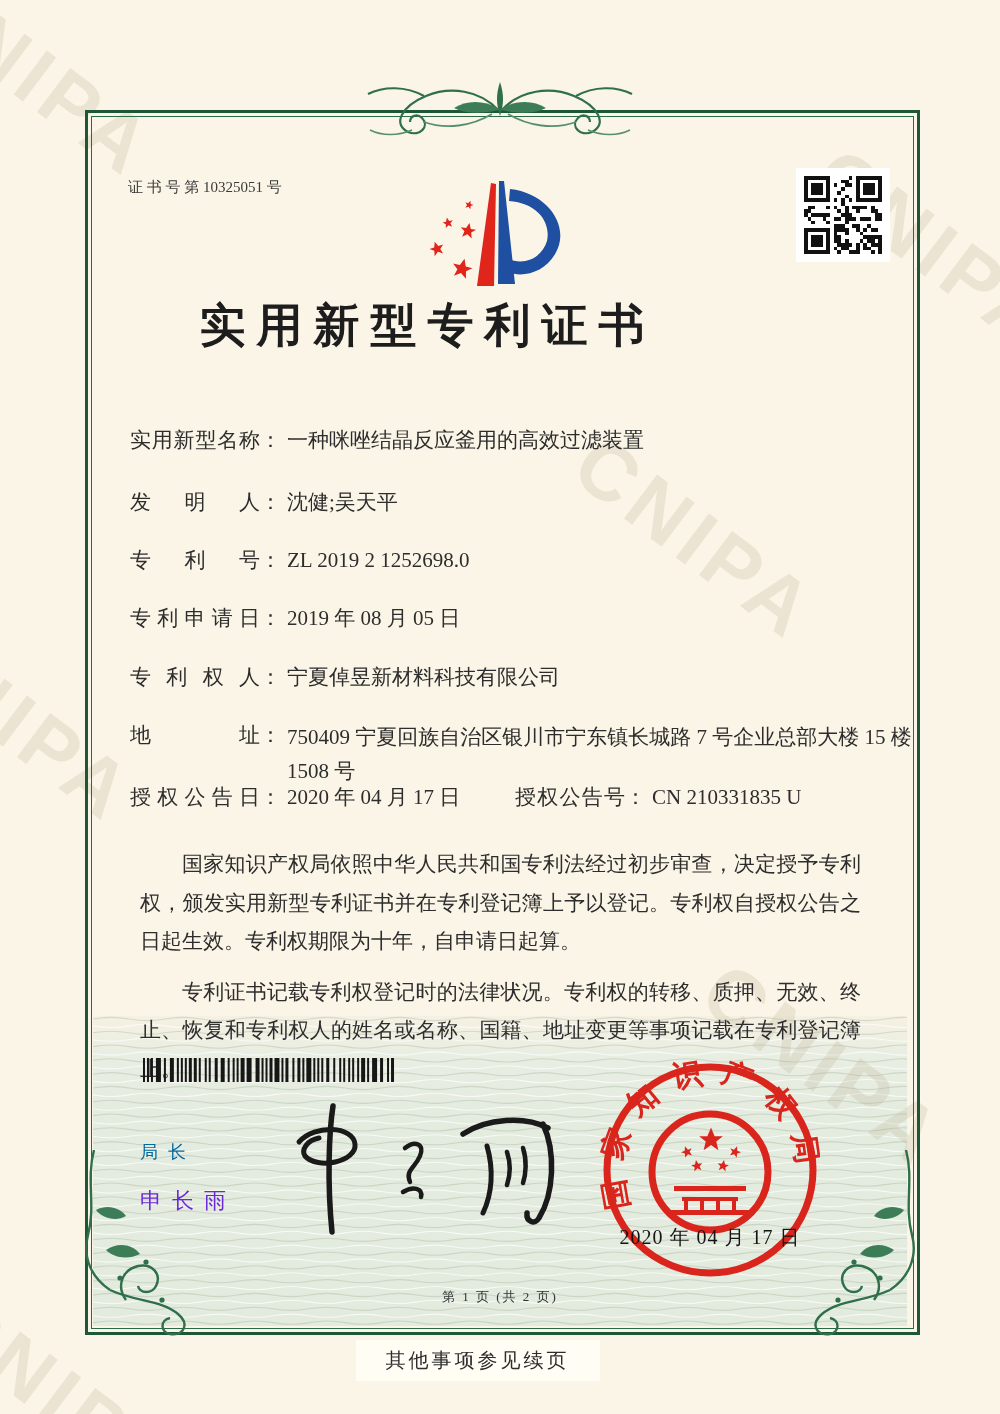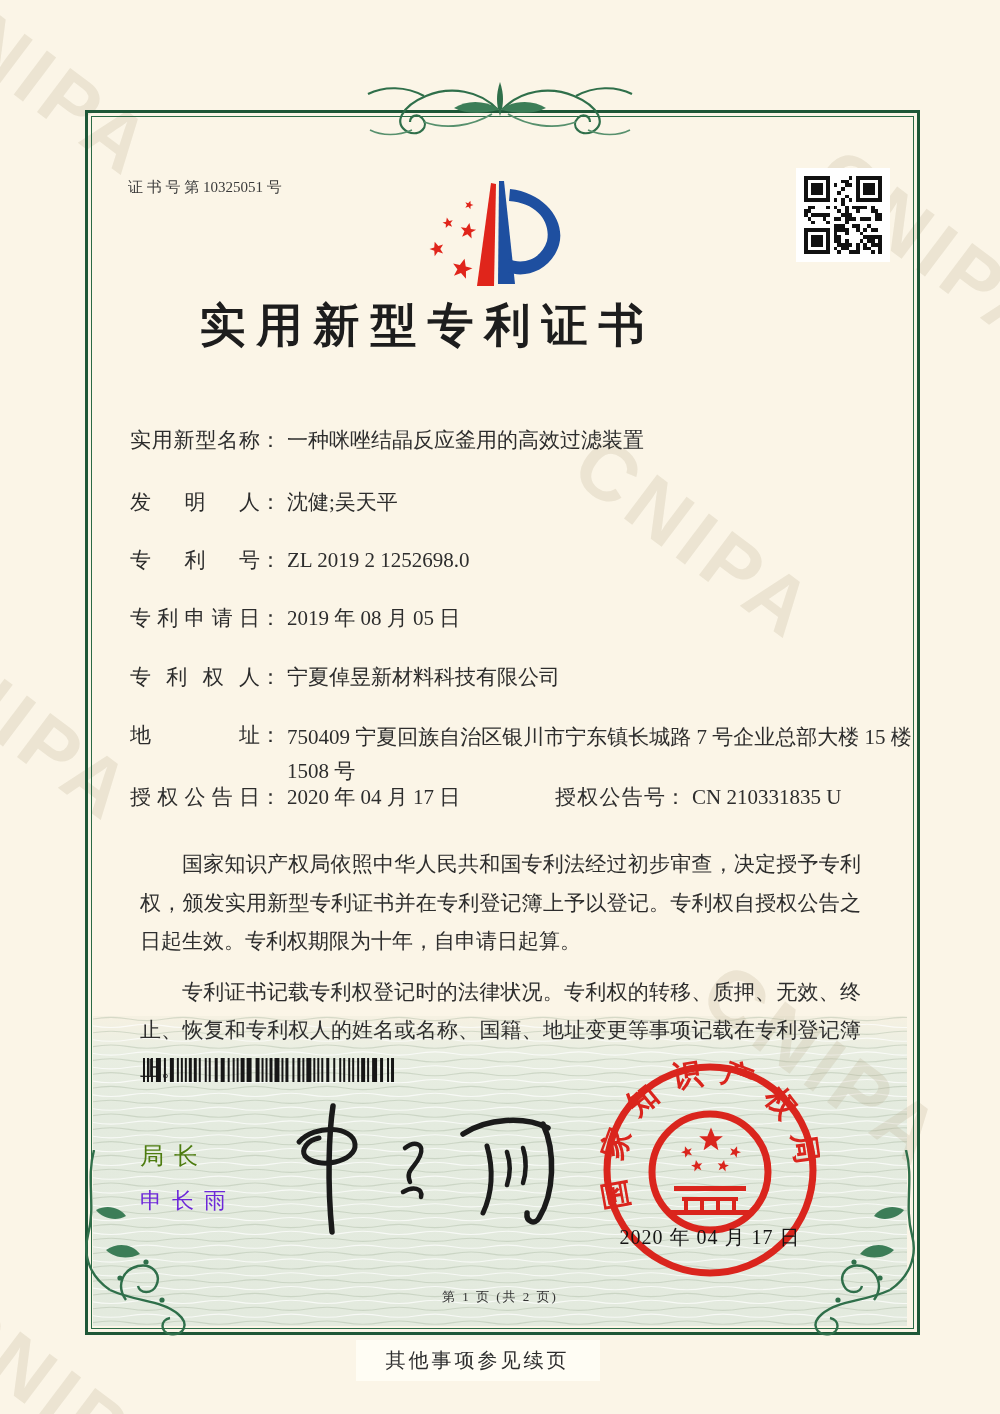--- a/index.html
+++ b/index.html
@@ -23,28 +23,28 @@
   .certno{left:128px;top:178px;font-size:15px;color:#3a3a3a;}
   .title{left:0;top:295px;width:855px;text-align:center;font-size:46px;font-weight:bold;
          letter-spacing:11px;color:#1d1d1d;}
 
   .row{left:130px;display:flex;align-items:flex-start;font-size:21px;line-height:31px;}
   .flabel{display:inline-block;width:130px;text-align:justify;text-align-last:justify;
           text-justify:inter-character;}
   .colon{display:inline-block;margin-right:6px;}
   .fvalue{display:inline-block;max-width:625px;}
   .grant-pair{position:absolute;top:0;display:flex;font-size:21px;line-height:31px;}
-  .grant-pair.p2{left:385px;margin-left:40px;}
+  .grant-pair.p2{left:385px;}
   .grant-pair.p2 .flabel{width:110px;}
 
   .paras{left:128px;top:833px;width:745px;font-size:21px;line-height:38.6px;text-align:justify;}
   .paras p{margin:12px;text-indent:2em;}
 
   .barcode-box{left:141px;top:1058px;width:257px;height:24px;}
-  .sig-role{left:140px;top:1140px;font-size:24px;letter-spacing:10px;color:#4d7c0f;font-family:Liberation Mono, monospace;}
+  .sig-role{left:140px;top:1140px;font-size:18px;letter-spacing:10px;color:#0369a1;font-family:Liberation Mono, monospace;}
   .sig-name{left:140px;top:1186px;font-size:22px;letter-spacing:10px;color:#6d28d9;}
   .sig-script{left:255px;top:1090px;}
 
   .seal-box{left:600px;top:1060px;width:220px;height:220px;}
   .seal-date{left:600px;top:1224px;width:220px;text-align:center;font-size:20px;color:#141414;
              letter-spacing:1px;}
 
   .pageinfo{left:0;top:1288px;width:1000px;text-align:center;font-size:13px;letter-spacing:2px;color:#333;}
   .footer-note{left:0;top:1340px;width:955px;text-align:center;}
   .footer-note span{display:inline-block;background:#fffdf4;padding:7px 30px;font-size:20px;

